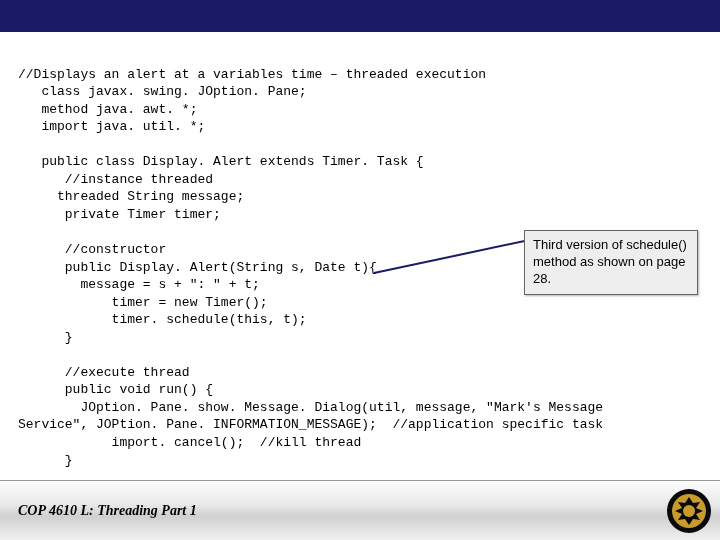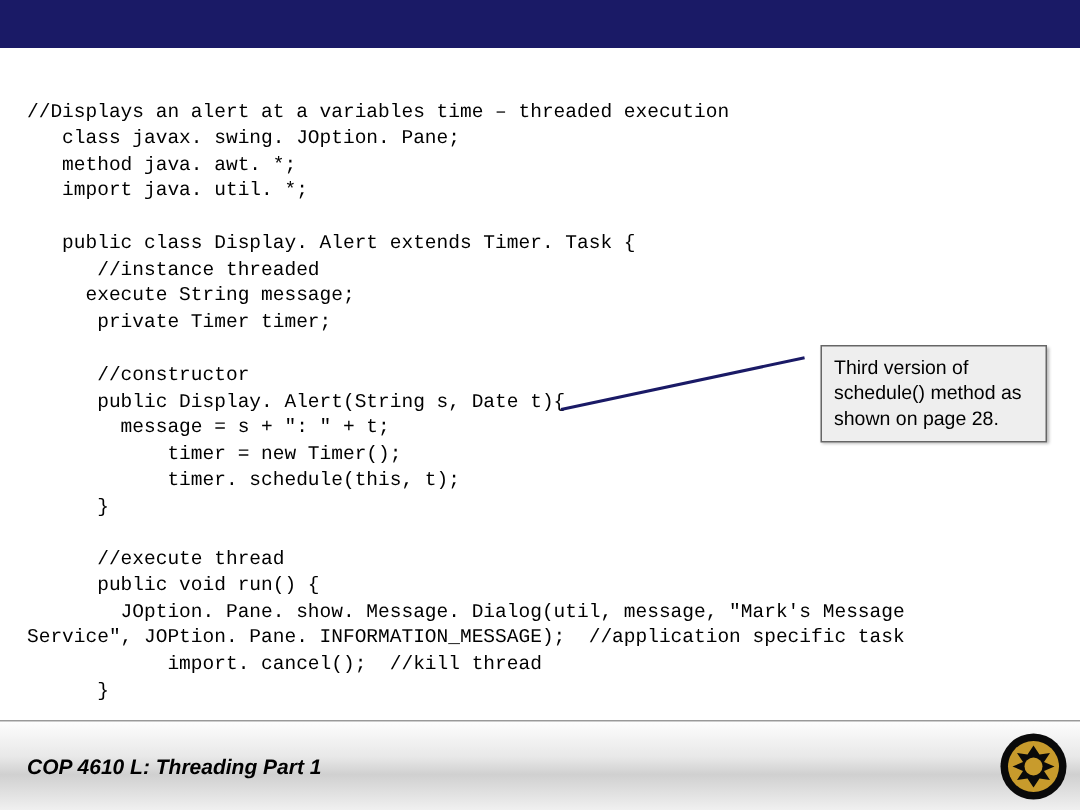--- a/index.html
+++ b/index.html
@@ -25,21 +25,21 @@
     font-family: "Courier New", monospace;
     font-size: 13px;
     line-height: 1.35;
     white-space: pre;
     color: #000;
   }
   .callout {
     position: absolute;
     top: 198px;
     right: 22px;
-    width: 151px;
+    width: 174px;
     background: #eeeeee;
     border: 1px solid #666;
     padding: 6px 8px;
     font-family: Arial, sans-serif;
     font-size: 13px;
     line-height: 1.3;
     box-shadow: 1px 1px 2px rgba(0,0,0,0.3);
     margin-left: 25px;
   }
   .callout-line {
@@ -65,21 +65,21 @@
     display: flex;
     align-items: center;
     height: 100%;
     padding: 0 18px;
   }
   .footer-left {
     flex: 1.3;
     font-weight: bold;
     font-style: italic;
     font-size: 14px;
-    font-family: Liberation Sans, sans-serif;
+    font-family: Liberation Serif, serif;
   }
   .footer-mid {
     flex: 1;
     text-align: center;
     font-weight: bold;
     font-size: 14px;
     font-family: Arial, sans-serif;
   }
   .footer-right {
     flex: 1;
@@ -106,21 +106,21 @@
 
 <div class="content">
 <div class="code">
 <span>//Displays an alert at a variables time – threaded execution</span>
 <span>   class javax. swing. JOption. Pane;</span>
 <span>   method java. awt. *;</span>
 <span>   import java. util. *;</span>
 
 <span>   public class Display. Alert extends Timer. Task {</span>
 <span>      //instance threaded</span>
-<span>     execute String message;</span>
+<span>     threaded String message;</span>
 <span>      private Timer timer;</span>
 
 <span>      //constructor</span>
 <span>      public Display. Alert(String s, Date t){</span>
 <span>        message = s + ": " + t;</span>
 <span>            timer = new Timer();</span>
 <span>            timer. schedule(this, t);</span>
 <span>      }</span>
 
 <span>      //execute thread</span>

